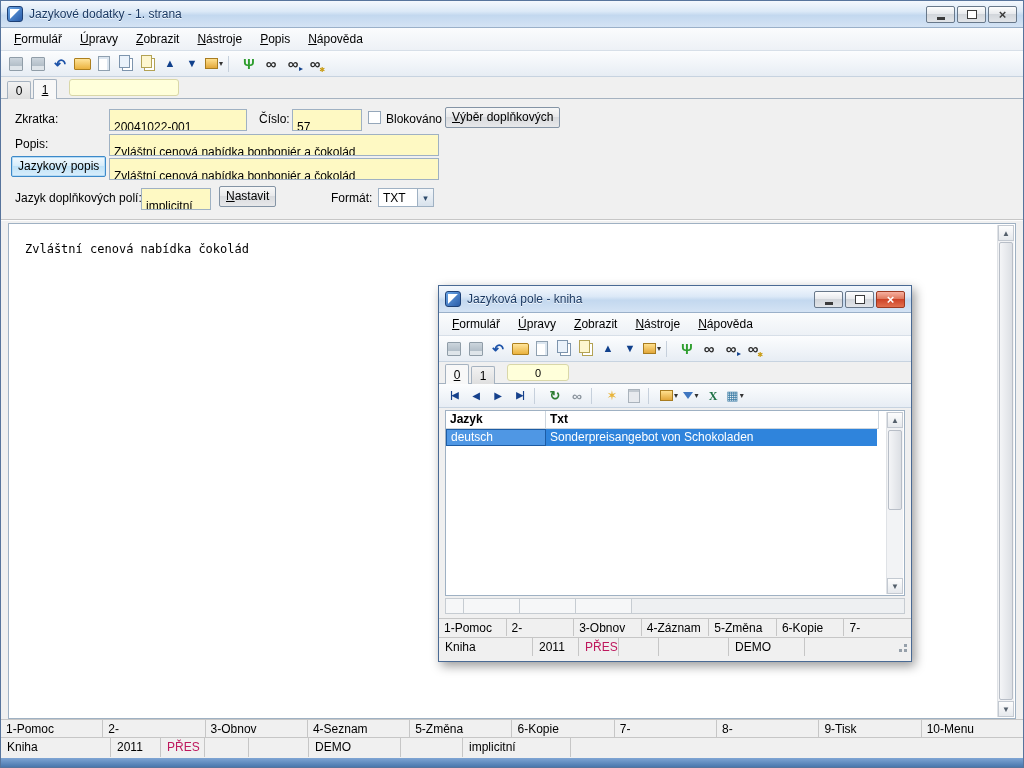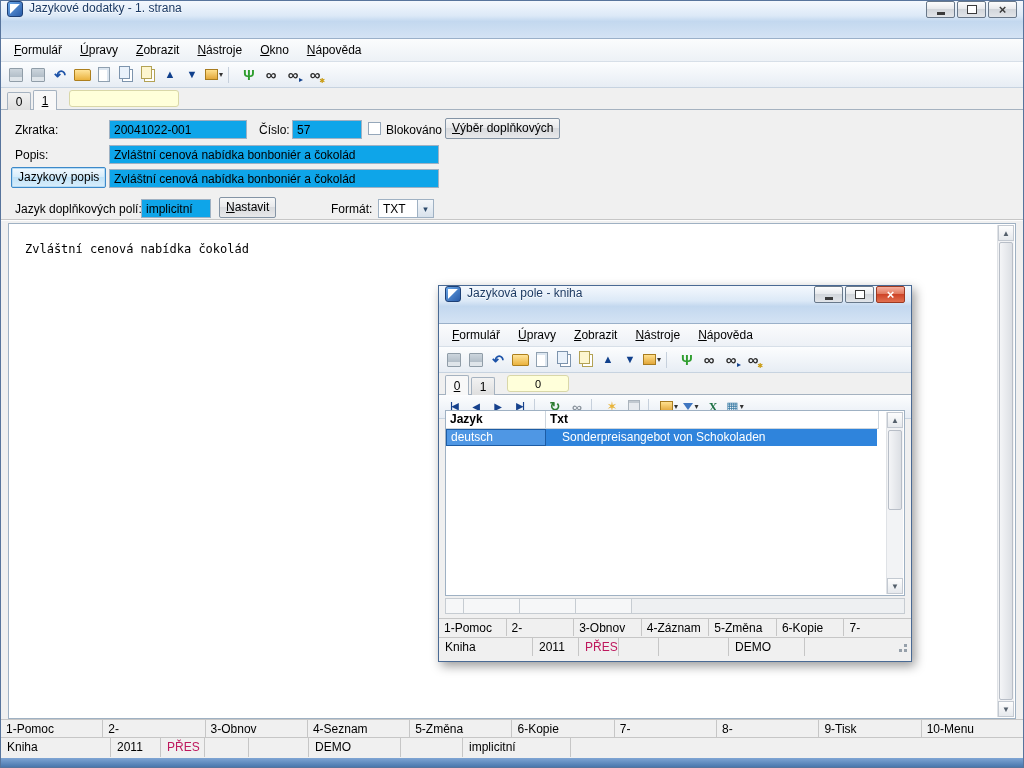--- a/index.html
+++ b/index.html
@@ -2,21 +2,21 @@
 <html><head>
 <meta charset="utf-8">
 <style>
   *{margin:0;padding:0;box-sizing:border-box}
   body{width:1024px;height:768px;overflow:hidden;background:#d8dde3;
        font-family:"Liberation Sans",sans-serif;font-size:12px;color:#000}
   .screen{position:relative;width:1024px;height:768px;background:#f0f0f0;
           border:1px solid #57749c;overflow:hidden}
 
   
-  .titlebar{height:38px;display:flex;align-items:flex-start;gap:6px;padding:0 6px;
+  .titlebar{height:27px;display:flex;align-items:center;gap:6px;padding:8px 6px;
     background:linear-gradient(180deg,#f4f8fd 0%,#dce9f7 40%,#c3d8ef 55%,#d4e3f4 100%);
     border-bottom:1px solid #9ab0c9}
   .title-text{color:#1c3a63;text-shadow:0 1px 0 rgba(255,255,255,.8);white-space:nowrap}
   .app-icon{width:16px;height:16px;border-radius:3px;flex:0 0 auto;position:relative;
     background:linear-gradient(135deg,#6aa7e8,#2a5ca8);border:1px solid #1d4076}
   .app-icon::before{content:"";position:absolute;left:2px;top:2px;width:10px;height:10px;
     background:linear-gradient(135deg,#ffffff 45%,#b9d4f2 55%);
     clip-path:polygon(0 0,100% 0,0 100%)}
   .win-buttons{margin-left:auto;display:flex;gap:2px}
   .win-btn{width:29px;height:17px;border:1px solid #68788a;border-radius:2px;
@@ -89,22 +89,22 @@
   .tab.active{background:#f8f8f8;height:20px;text-decoration:underline}
   .tab-field{align-self:center;margin-left:10px;height:17px;background:#ffffda;
     border:1px solid #d9d7a8;border-radius:3px;display:flex;align-items:center;
     justify-content:center;font-size:11px}
   .main-tf{width:110px}
   .child-tf{width:62px}
 
   
   .formarea{position:relative;height:124px}
   .lbl{position:absolute;white-space:nowrap}
-  .field{position:absolute;height:19px;background:#0ea5e9;border:1px solid #9fb1c3;
-    padding:2px 4px;white-space:nowrap;overflow:hidden}
+  .field{position:absolute;height:19px;background:#fef9c3;border:1px solid #9fb1c3;
+    padding:10px 4px;white-space:nowrap;overflow:hidden}
   .field.num{}
   .btn{position:absolute;height:21px;line-height:19px;text-align:center;
     border:1px solid #8494a5;border-radius:2px;padding:0 6px;white-space:nowrap;
     background:linear-gradient(#f7f7f7,#e9eaec 45%,#d9dbde 50%,#e7e8ea)}
   .btn.ul::first-letter{text-decoration:underline}
   .btn.focused{border-color:#3c89c9;box-shadow:inset 0 0 0 1px #b5dbf5;
     background:linear-gradient(#f2f9fe,#d7edfb 45%,#bfe2f8 50%,#d9eefb)}
   .checkbox{position:absolute;width:13px;height:13px;background:#fff;border:1px solid #95a7ba}
   .select{position:absolute;height:19px;background:#fff;border:1px solid #9fb1c3;
     display:flex;align-items:center}
@@ -147,21 +147,21 @@
     border:1px solid #9fb1c3}
   .grid-header{display:flex;height:18px;font-weight:bold;border-bottom:1px solid #cdd5dd;
     margin-right:25px}
   .gh-cell{padding:1px 4px;border-right:1px solid #cdd5dd;white-space:nowrap;overflow:hidden}
   .gh-jazyk{width:100px}
   .gh-txt{flex:1}
   .grid-row{display:flex;height:17px;margin-right:27px}
   .grid-row.selected{background:#2f84dc;color:#fff}
   .gr-jazyk{width:100px;padding:0 4px;background:#4f97e4;border:1px solid #1c5ca5;
     white-space:nowrap;overflow:hidden}
-  .gr-txt{flex:1;padding:1px 16px;white-space:nowrap;overflow:hidden}
+  .gr-txt{flex:1;padding:1px 4px;white-space:nowrap;overflow:hidden}
   .mini-strip{position:absolute;left:6px;top:312px;width:460px;height:16px;background:#eef0f2;
     border:1px solid #c6ccd2;display:flex}
   .ms-cell{border-right:1px solid #c6ccd2;background:#f6f7f8;height:100%}
   .grip{position:absolute;right:4px;bottom:4px;width:3px;height:3px;background:#96a0aa;
     box-shadow:-5px 0 0 #96a0aa,0 -5px 0 #96a0aa}
 </style>
 </head>
 <body>
 
 <div class="screen">
@@ -174,21 +174,21 @@
       <span class="win-btn glyph-max"></span>
       <span class="win-btn glyph-close"></span>
     </span>
   </div>
 
   <div class="menubar">
       <span class="menu-item">Formulář</span>
       <span class="menu-item">Úpravy</span>
       <span class="menu-item">Zobrazit</span>
       <span class="menu-item">Nástroje</span>
-      <span class="menu-item">Okno</span>
+      <span class="menu-item">Popis</span>
       <span class="menu-item">Nápověda</span>
     </div>
 
   <div class="toolbar">
       <span class="icon icon-save"></span>
       <span class="icon icon-save-as"></span>
       <span class="icon icon-undo"></span>
       <span class="icon icon-open"></span>
       <span class="icon icon-new"></span>
       <span class="icon icon-copy"></span>

